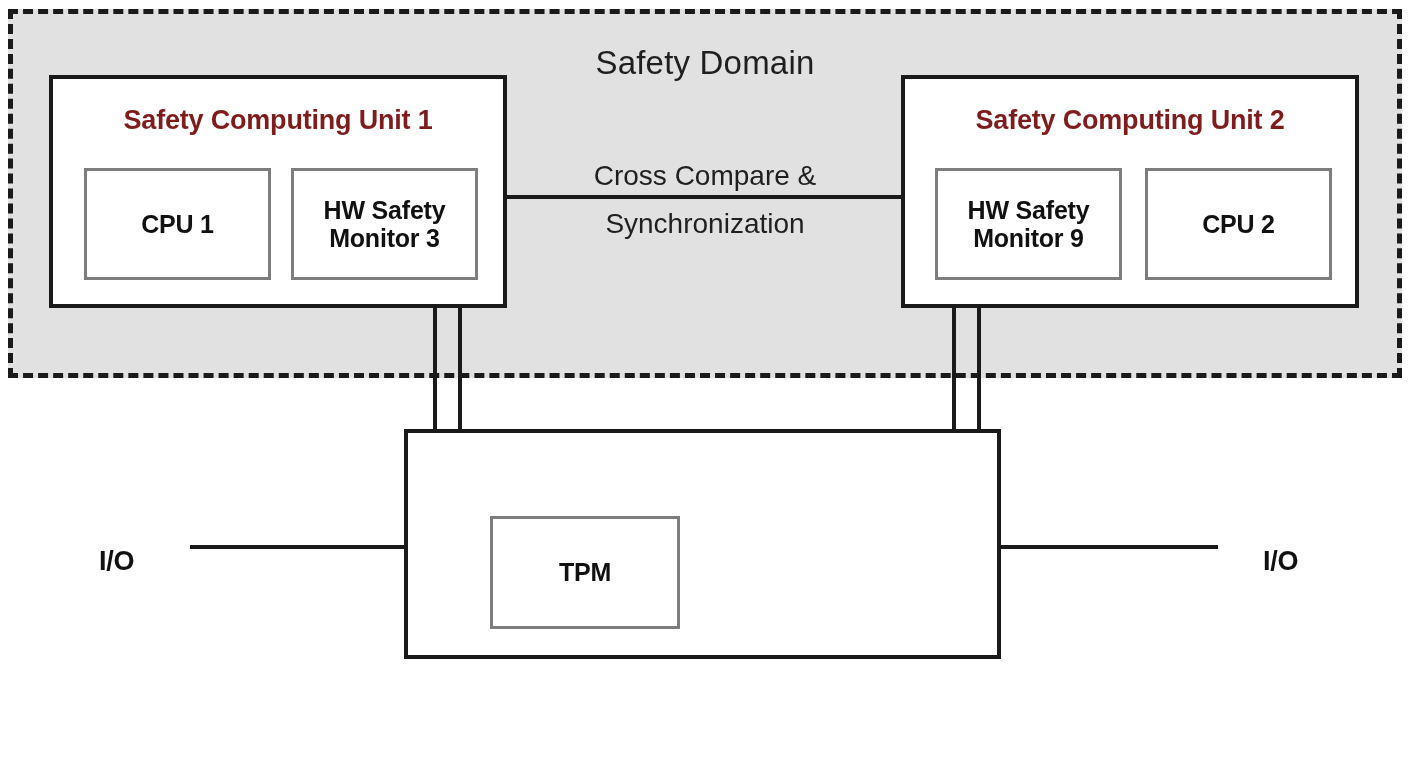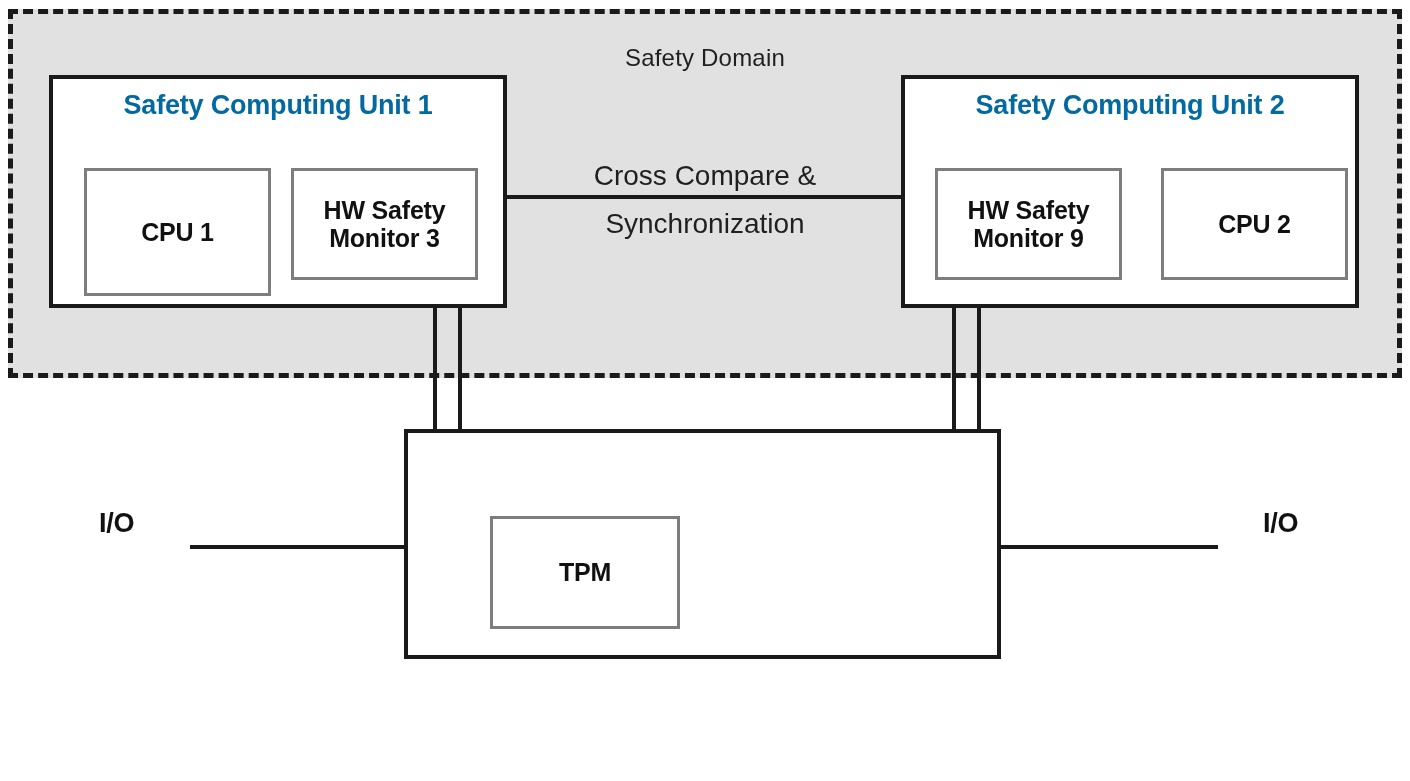--- a/index.html
+++ b/index.html
@@ -28,45 +28,45 @@
     background: #e1e1e1;
     border: 5px dashed #1a1a1a;
     box-sizing: border-box;
   }
   .domain-title {
     position: absolute;
     left: 0;
     top: 44px;
     width: 1410px;
     text-align: center;
-    font-size: 24px;
+    font-size: 33px;
     font-weight: 400;
     color: #1f1f1f;
     letter-spacing: 0.2px;
   }
 
   
   .unit-box {
     position: absolute;
     background: #ffffff;
     border: 4px solid #1a1a1a;
     box-sizing: border-box;
   }
   #unit1 { left: 49px;  top: 75px; width: 458px; height: 233px; }
   #unit2 { left: 901px; top: 75px; width: 458px; height: 233px; }
 
   .unit-title {
     position: absolute;
     left: 0;
-    top: 11px;
+    top: 26px;
     width: 100%;
     text-align: center;
     font-size: 27px;
     font-weight: 700;
-    color: #0369a1;
+    color: #7f1d1d;
     letter-spacing: -0.2px;
   }
 
   
   .sub-box {
     position: absolute;
     background: #ffffff;
     border: 3px solid #7d7d7d;
     box-sizing: border-box;
     display: flex;
@@ -76,25 +76,25 @@
   .sub-label {
     font-size: 25px;
     font-weight: 700;
     color: #111111;
     text-align: center;
     line-height: 1.14;
     letter-spacing: -0.2px;
   }
 
   
-  #cpu1  { left: 31px;  top: 89px; width: 187px; height: 128px; }
+  #cpu1  { left: 31px;  top: 89px; width: 187px; height: 112px; }
   #hwsm1 { left: 238px; top: 89px; width: 187px; height: 112px; }
   
   #hwsm2 { left: 30px;  top: 89px; width: 187px; height: 112px; }
-  #cpu2  { left: 240px; top: 89px; width: 187px; height: 112px; margin-left: 16px; }
+  #cpu2  { left: 240px; top: 89px; width: 187px; height: 112px; }
 
   
   .cross-line {
     position: absolute;
     left: 505px;
     top: 195px;
     width: 398px;
     height: 0;
     border-top: 4px solid #1a1a1a;
   }
@@ -151,21 +151,21 @@
     position: absolute;
     top: 545px;
     height: 0;
     border-top: 4px solid #1a1a1a;
   }
   #io-line-left  { left: 190px;  width: 216px; }
   #io-line-right { left: 999px;  width: 219px; }
 
   .io-label {
     position: absolute;
-    top: 508px;
+    top: 546px;
     font-size: 27px;
     font-weight: 700;
     color: #111111;
     letter-spacing: -0.2px;
     text-align: right;
   }
   #io-label-left  { left: 99px; }
   #io-label-right { left: 1263px; }
 
   

